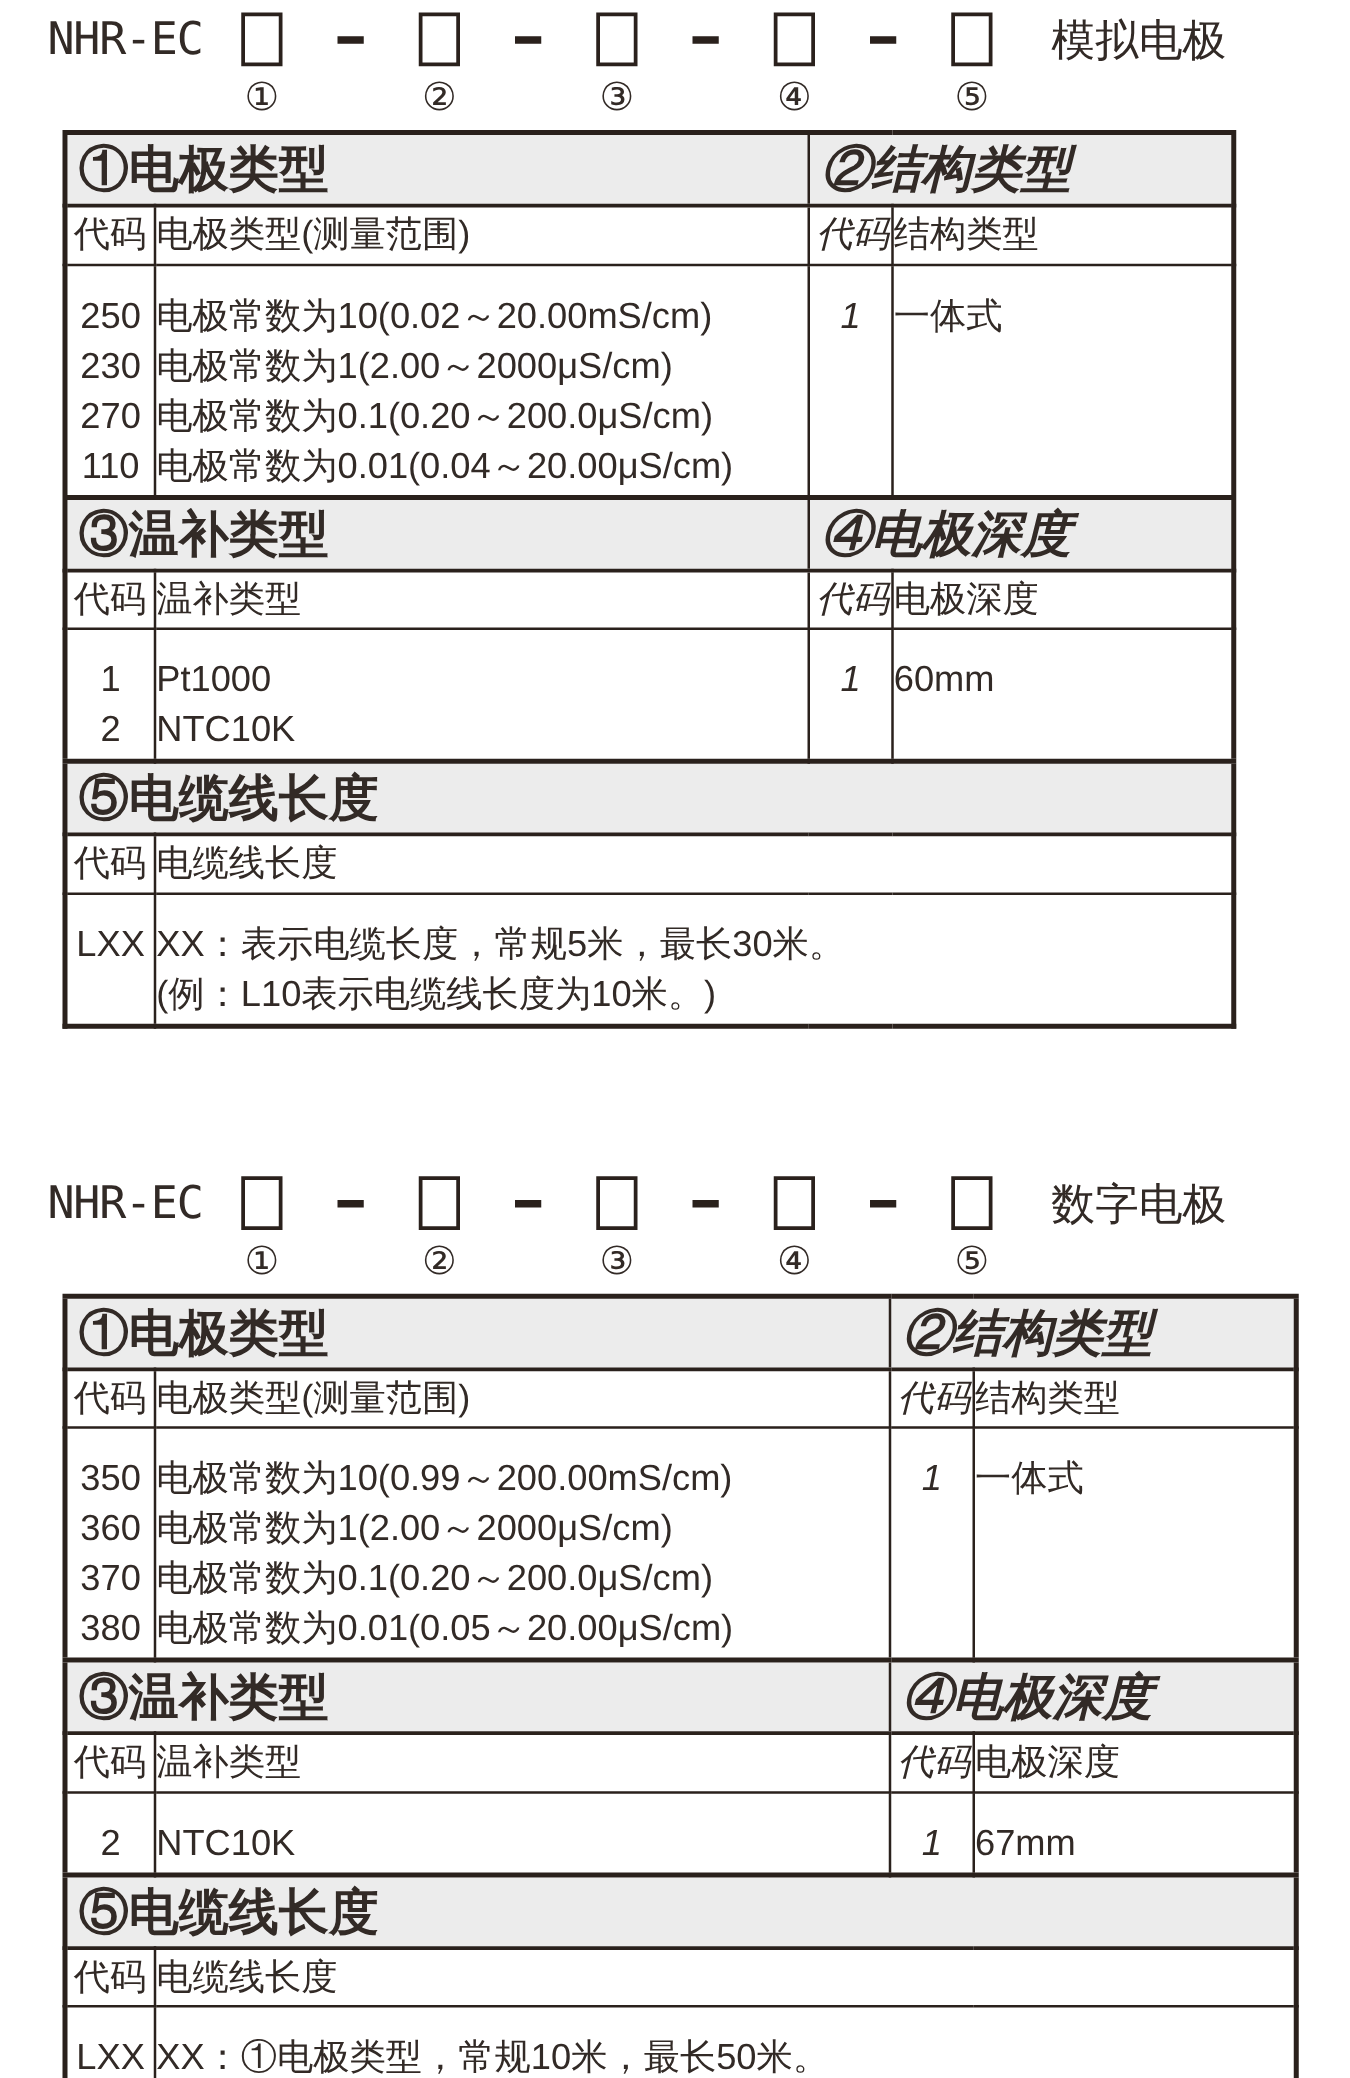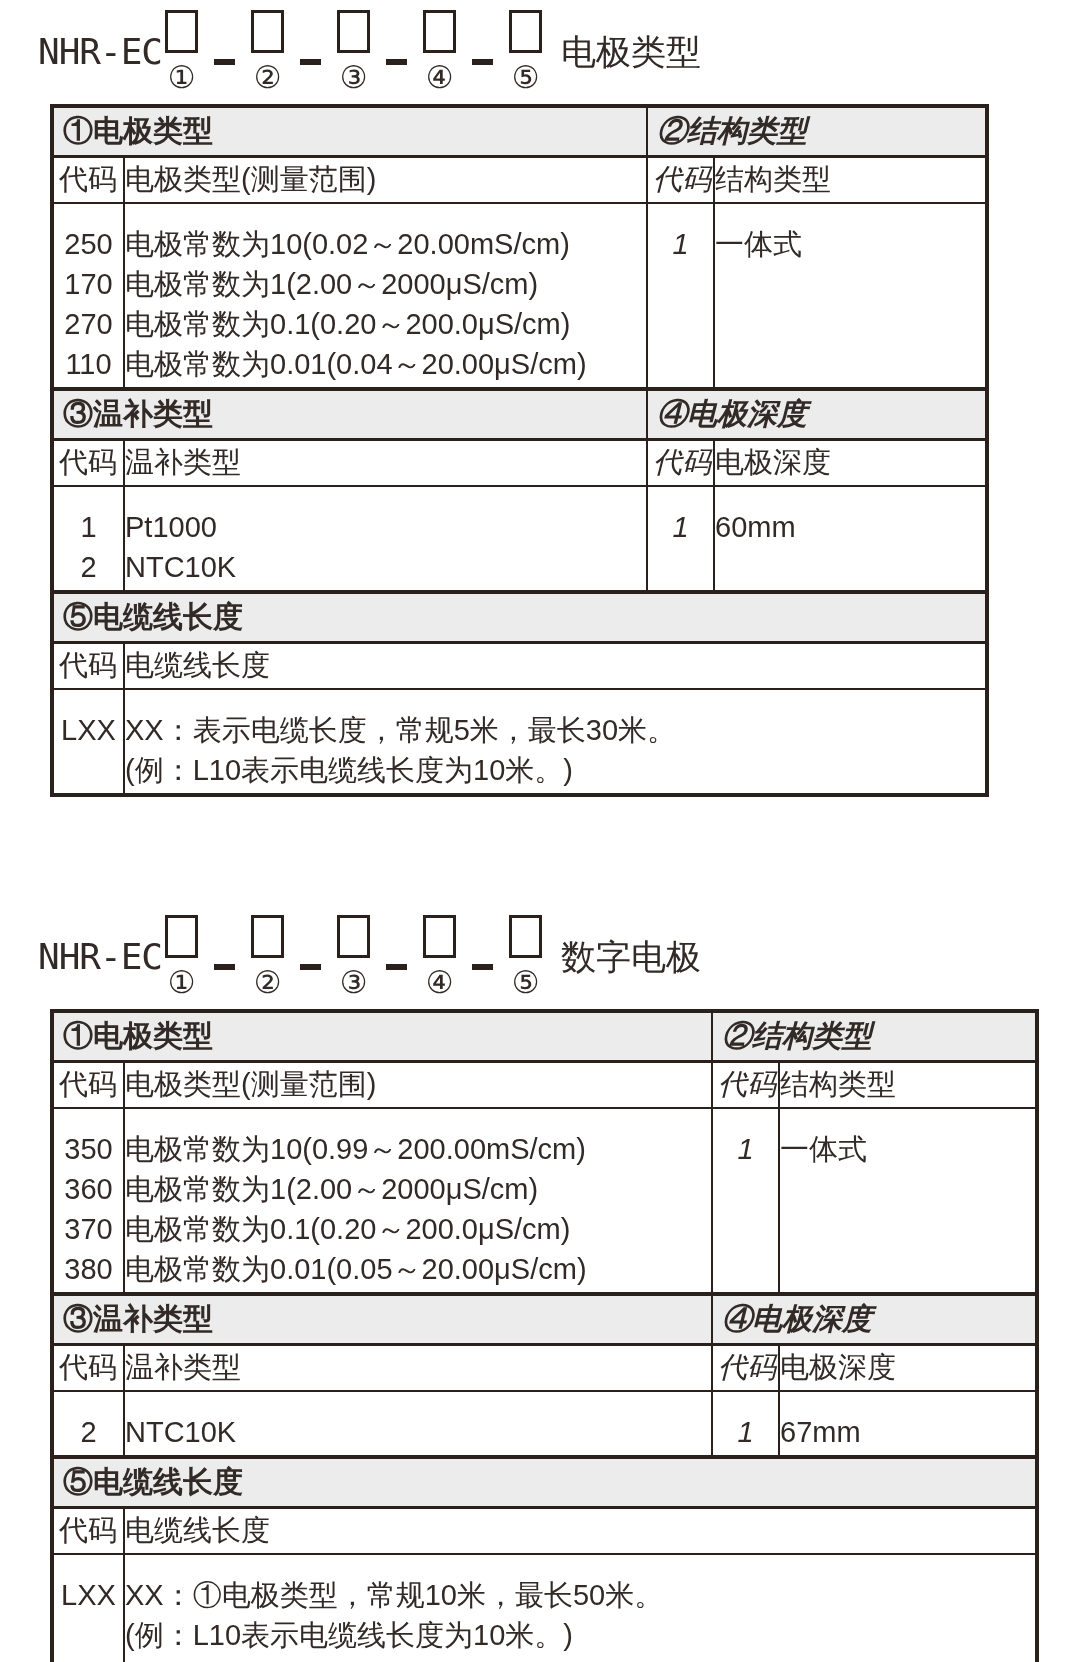--- a/index.html
+++ b/index.html
@@ -10,21 +10,21 @@
   *{box-sizing:border-box;}
   html,body{margin:0;padding:0;}
   body{
     width:1080px;
     background:#ffffff;
     color:var(--text);
     font-family:"Liberation Sans",sans-serif;
   }
   .page{padding:10px 0 40px 38px;}
   
-  .model-line{display:flex;align-items:center;margin-bottom:8px;}
+  .model-line{display:flex;align-items:flex-start;margin-bottom:8px;gap:28px;}
   .prefix{
     font-family:"DejaVu Sans Mono",monospace;
     font-size:36px;line-height:44px;letter-spacing:-1px;font-weight:500;
     white-space:nowrap;
   }
   .unit{display:flex;flex-direction:column;align-items:center;margin:0 3px;}
   .box{width:33px;height:43px;border:3px solid var(--border);background:#fff;}
   .circ{font-size:31px;line-height:32px;margin-top:9px;}
   .dash{width:21px;height:6px;background:var(--border);margin:19px 13px 0 13px;}
   .suffix{font-size:35px;line-height:46px;margin-left:16px;white-space:nowrap;}
@@ -39,21 +39,21 @@
   .t1 col.c1{width:72px}.t1 col.c2{width:523px}.t1 col.c3{width:67px}.t1 col.c4{width:273px}
   .t2 col.c1{width:72px}.t2 col.c2{width:588px}.t2 col.c3{width:67px}.t2 col.c4{width:258px}
   table.spec td{
     border:2px solid var(--border);
     padding:0;font-size:29px;vertical-align:top;overflow:hidden;
   }
   tr.sec td{
     background:var(--header-bg);
     border-top:4px solid var(--border);
     border-bottom:3px solid var(--border);
-    font-weight:bold;font-size:30px;
+    font-weight:bold;font-size:40px;
     height:50px;vertical-align:middle;
     padding-left:9px;
   }
   tr.colhead td{height:47px;vertical-align:middle;}
   td.bl{border-left:4px solid var(--border);font-style:italic;}
   td.codecol{text-align:center;}
   td.codecol.lbl{text-align:left;padding-left:5px;}
   td.desc{padding-left:13px;}
   tr.data td{padding-top:20px;padding-bottom:3px;}
   .line{line-height:40px;white-space:nowrap;}
@@ -85,21 +85,21 @@
       <span class="dash"></span>
       <span class="unit">
         <span class="box"></span>
         <span class="circ">④</span>
       </span>
       <span class="dash"></span>
       <span class="unit">
         <span class="box"></span>
         <span class="circ">⑤</span>
       </span>
-      <span class="suffix">电极类型</span>
+      <span class="suffix">模拟电极</span>
     </div>
 
     <table class="spec t1">
       <colgroup>
           <col class="c1">
           <col class="c2">
           <col class="c3">
           <col class="c4">
         </colgroup>
       <tbody>
@@ -109,21 +109,21 @@
       </tr>
       <tr class="colhead">
         <td class="codecol lbl">代码</td>
         <td class="desc">电极类型(测量范围)</td>
         <td class="codecol lbl bl">代码</td>
         <td class="desc">结构类型</td>
       </tr>
       <tr class="data">
         <td class="codecol">
           <div class="line">250</div>
-          <div class="line">170</div>
+          <div class="line">230</div>
           <div class="line">270</div>
           <div class="line">110</div>
         </td>
         <td class="desc">
           <div class="line">电极常数为10(0.02～20.00mS/cm)</div>
           <div class="line">电极常数为1(2.00～2000μS/cm)</div>
           <div class="line">电极常数为0.1(0.20～200.0μS/cm)</div>
           <div class="line">电极常数为0.01(0.04～20.00μS/cm)</div>
         </td>
         <td class="codecol bl">

